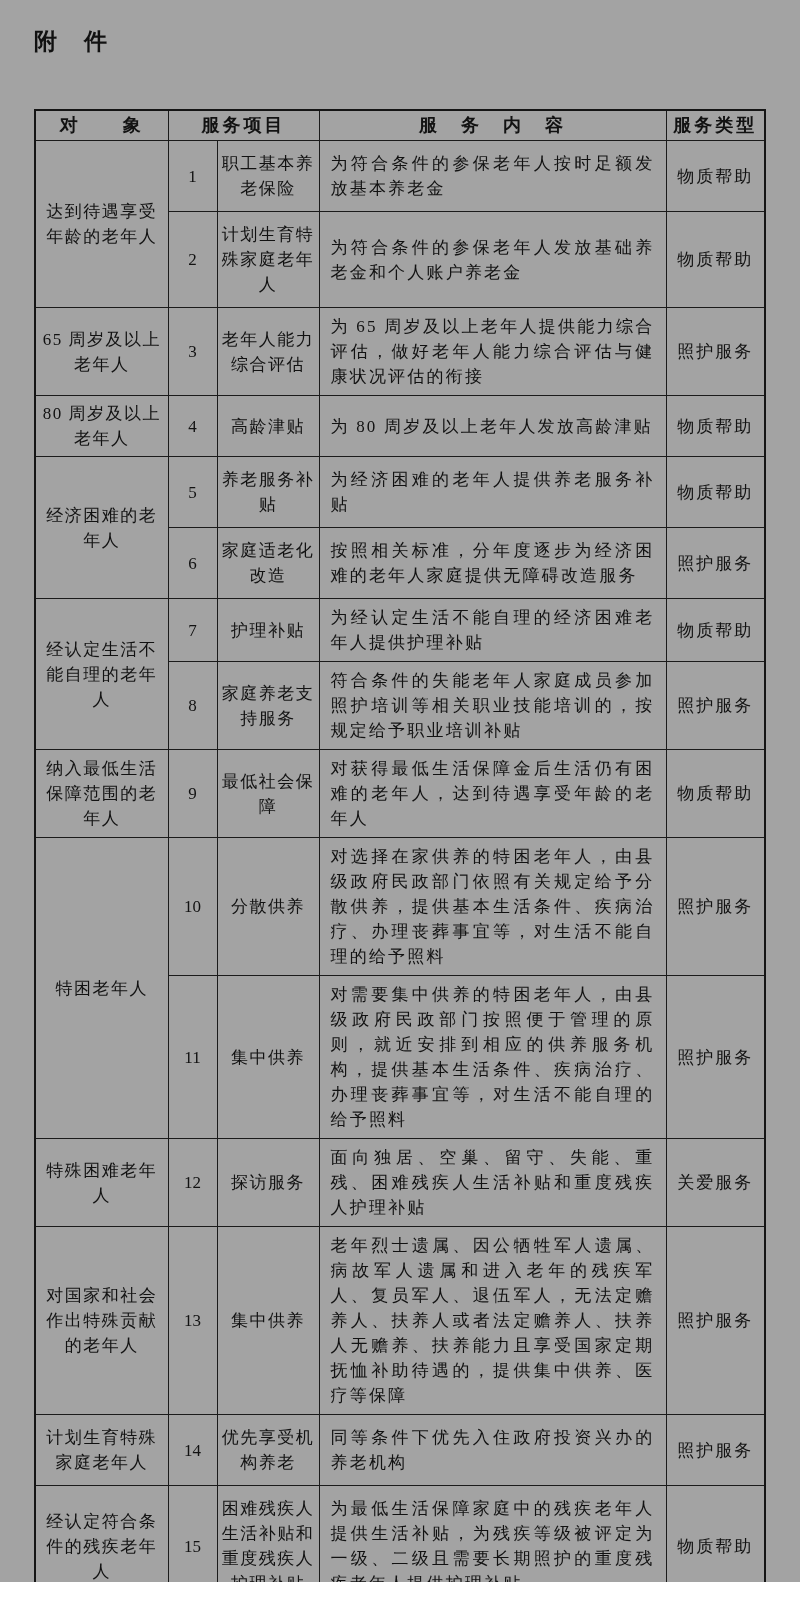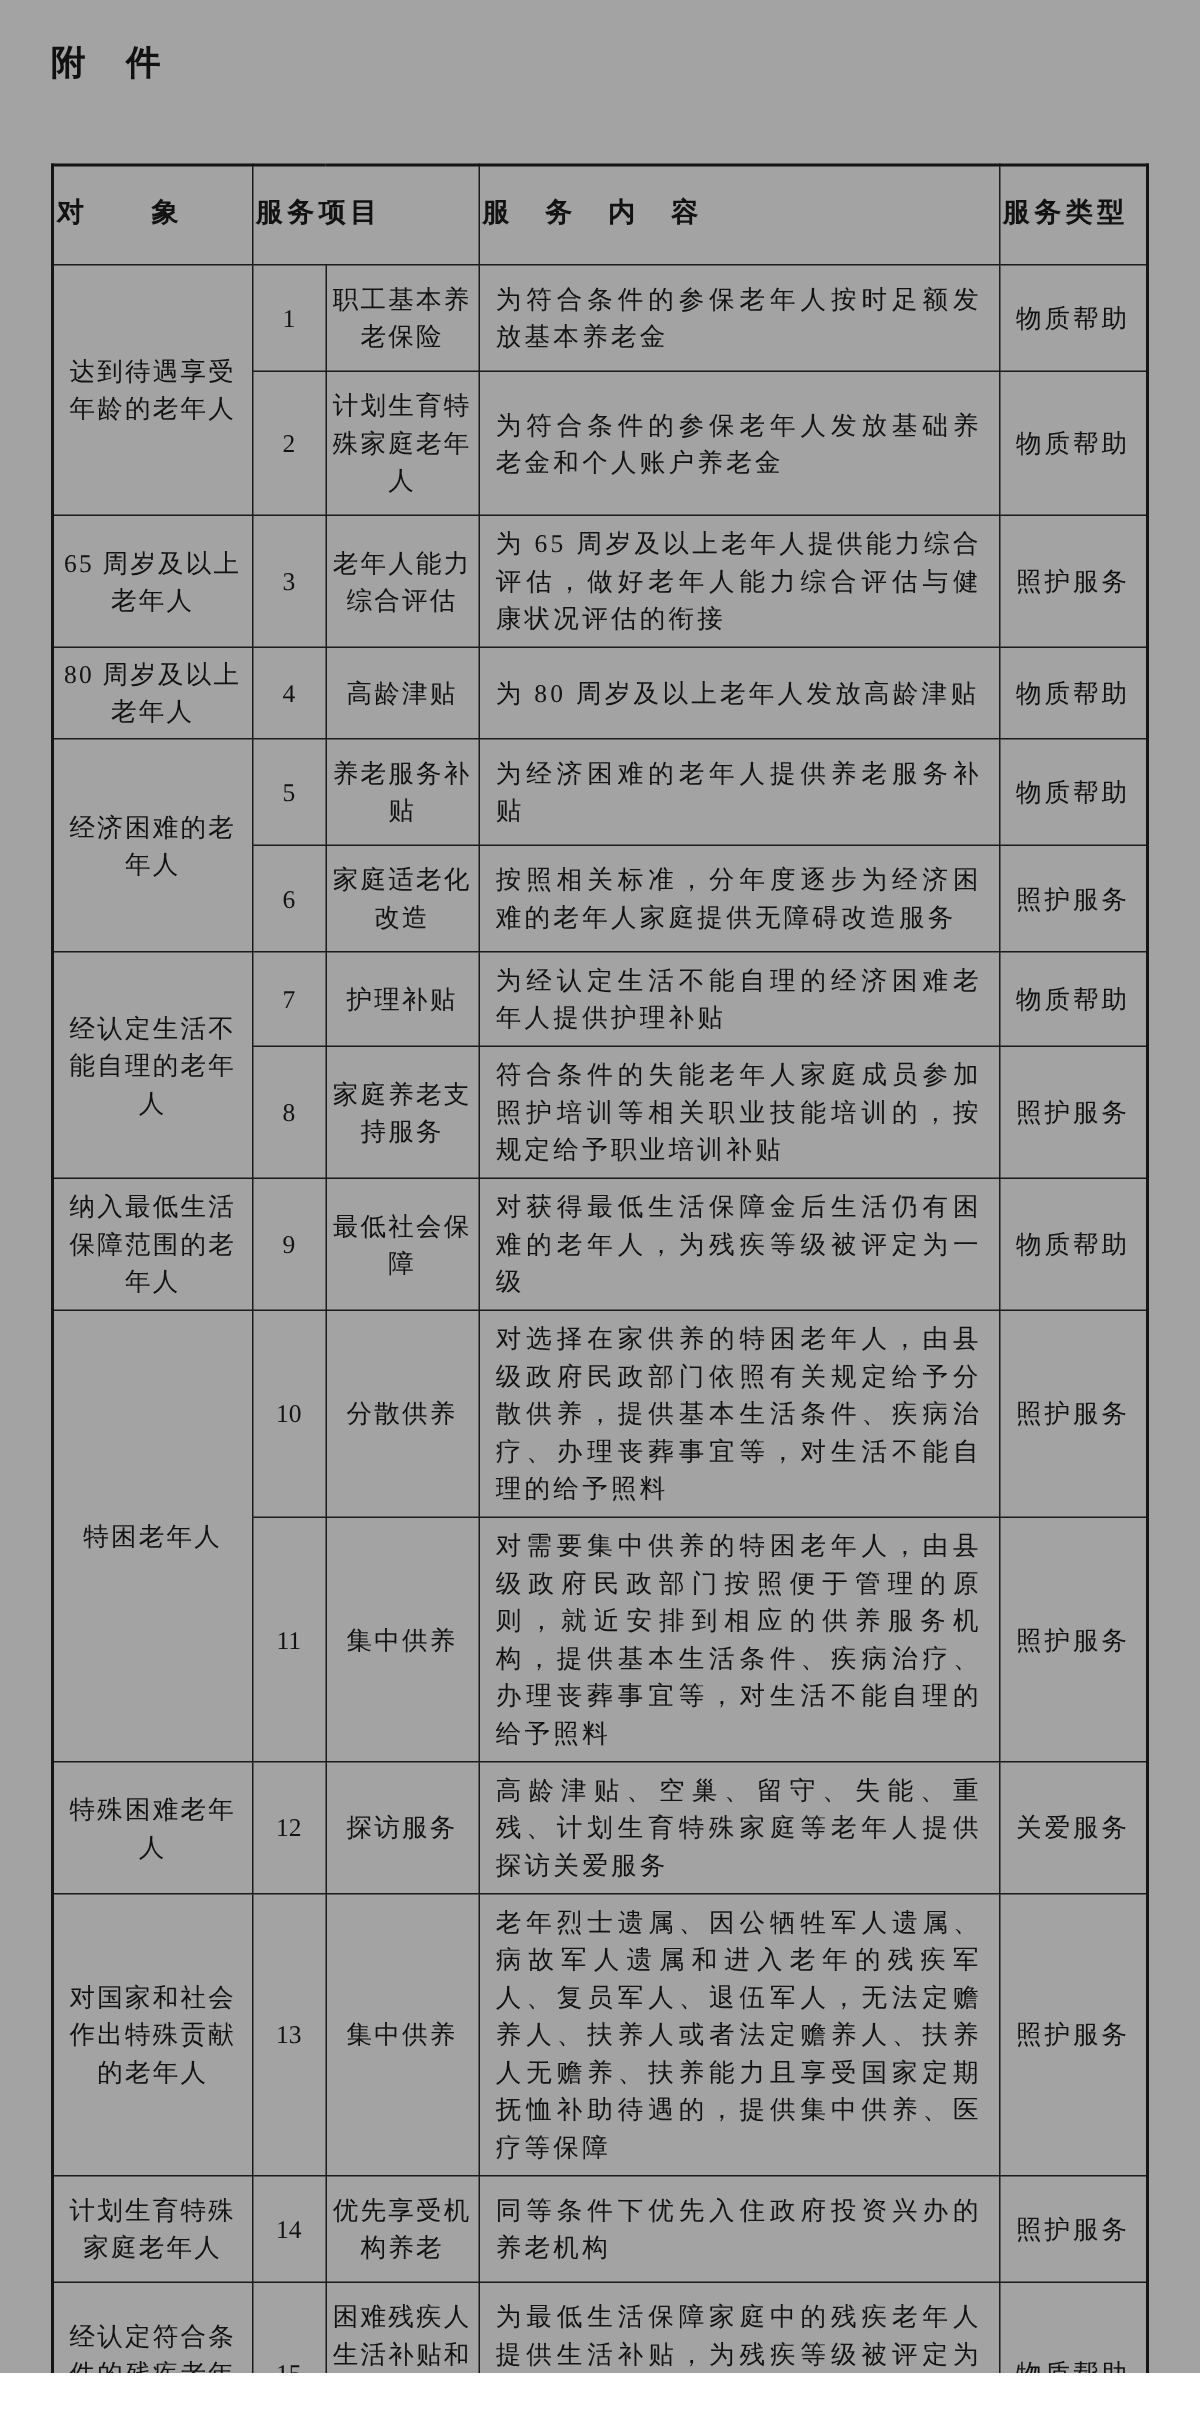--- a/index.html
+++ b/index.html
@@ -21,23 +21,23 @@
   table.service-table{
     width:730px;margin:52px auto 0 auto;border-collapse:collapse;
     table-layout:fixed;border:2.5px solid #151515;
   }
   .service-table th,.service-table td{
     border:1.5px solid #1b1b1b;
     font-size:17px;line-height:25px;color:#121212;
     padding:5px 6px;vertical-align:middle;
   }
   .service-table thead th{
-    font-family:Liberation Mono, monospace;
-    font-weight:700;font-size:18px;text-align:left;
-    padding:20px 2px;letter-spacing:3px;white-space:nowrap;
+    font-family:Liberation Serif, serif;
+    font-weight:700;font-size:18px;text-align:center;
+    padding:2px 2px;letter-spacing:3px;white-space:nowrap;
   }
   td.c-target{text-align:center;letter-spacing:1.5px;padding:5px 4px;}
   td.c-no{text-align:center;font-family:"Liberation Serif","DejaVu Serif",serif;}
   td.c-item{text-align:center;letter-spacing:1.5px;padding:10px 4px;}
   td.c-content{text-align:justify;text-justify:inter-character;letter-spacing:2.2px;padding:6px 11px;}
   td.c-type{text-align:center;letter-spacing:2px;padding:5px 4px;}
   col.w-target{width:133px;}
   col.w-no{width:49px;}
   col.w-item{width:102px;}
   col.w-content{width:347px;}
@@ -116,41 +116,41 @@
       <tr>
         <td class="c-no">8</td>
         <td class="c-item">家庭养老支持服务</td>
         <td class="c-content">符合条件的失能老年人家庭成员参加照护培训等相关职业技能培训的，按规定给予职业培训补贴</td>
         <td class="c-type">照护服务</td>
       </tr>
       <tr>
         <td class="c-target">纳入最低生活保障范围的老年人</td>
         <td class="c-no">9</td>
         <td class="c-item">最低社会保障</td>
-        <td class="c-content">对获得最低生活保障金后生活仍有困难的老年人，为残疾等级被评定为一级</td>
+        <td class="c-content">对获得最低生活保障金后生活仍有困难的老年人，达到待遇享受年龄的老年人</td>
         <td class="c-type">物质帮助</td>
       </tr>
       <tr>
         <td class="c-target" rowspan="2">特困老年人</td>
         <td class="c-no">10</td>
         <td class="c-item">分散供养</td>
         <td class="c-content">对选择在家供养的特困老年人，由县级政府民政部门依照有关规定给予分散供养，提供基本生活条件、疾病治疗、办理丧葬事宜等，对生活不能自理的给予照料</td>
         <td class="c-type">照护服务</td>
       </tr>
       <tr>
         <td class="c-no">11</td>
         <td class="c-item">集中供养</td>
         <td class="c-content">对需要集中供养的特困老年人，由县级政府民政部门按照便于管理的原则，就近安排到相应的供养服务机构，提供基本生活条件、疾病治疗、办理丧葬事宜等，对生活不能自理的给予照料</td>
         <td class="c-type">照护服务</td>
       </tr>
       <tr>
         <td class="c-target">特殊困难老年人</td>
         <td class="c-no">12</td>
         <td class="c-item">探访服务</td>
-        <td class="c-content">高龄津贴、空巢、留守、失能、重残、计划生育特殊家庭等老年人提供探访关爱服务</td>
+        <td class="c-content">面向独居、空巢、留守、失能、重残、困难残疾人生活补贴和重度残疾人护理补贴</td>
         <td class="c-type">关爱服务</td>
       </tr>
       <tr>
         <td class="c-target">对国家和社会作出特殊贡献的老年人</td>
         <td class="c-no">13</td>
         <td class="c-item">集中供养</td>
         <td class="c-content">老年烈士遗属、因公牺牲军人遗属、病故军人遗属和进入老年的残疾军人、复员军人、退伍军人，无法定赡养人、扶养人或者法定赡养人、扶养人无赡养、扶养能力且享受国家定期抚恤补助待遇的，提供集中供养、医疗等保障</td>
         <td class="c-type">照护服务</td>
       </tr>
       <tr>

